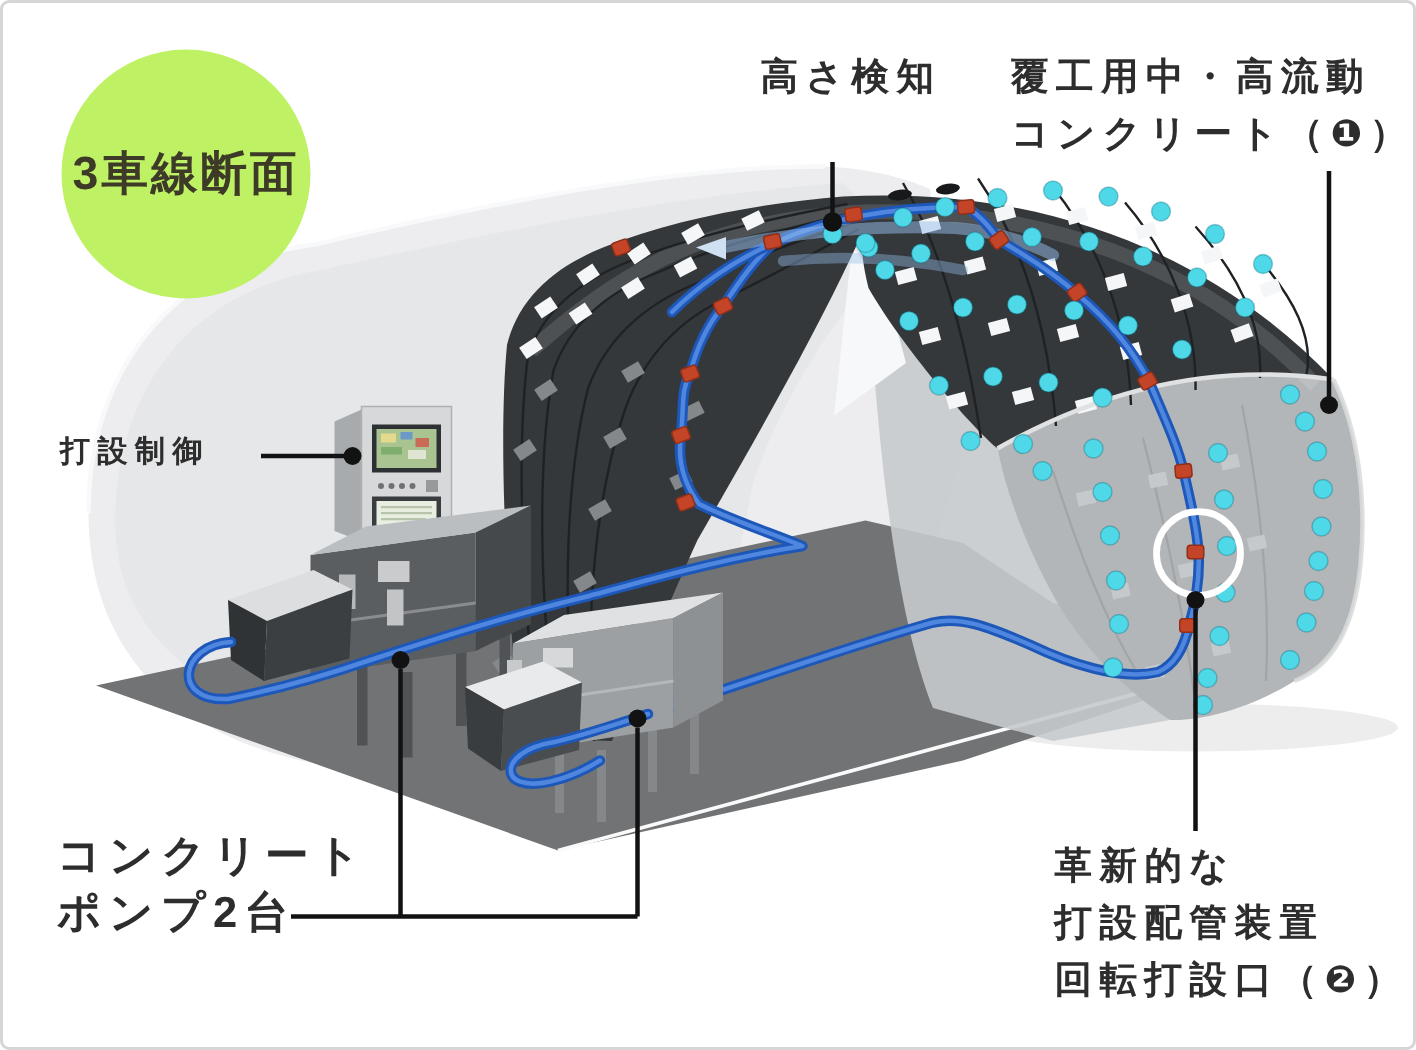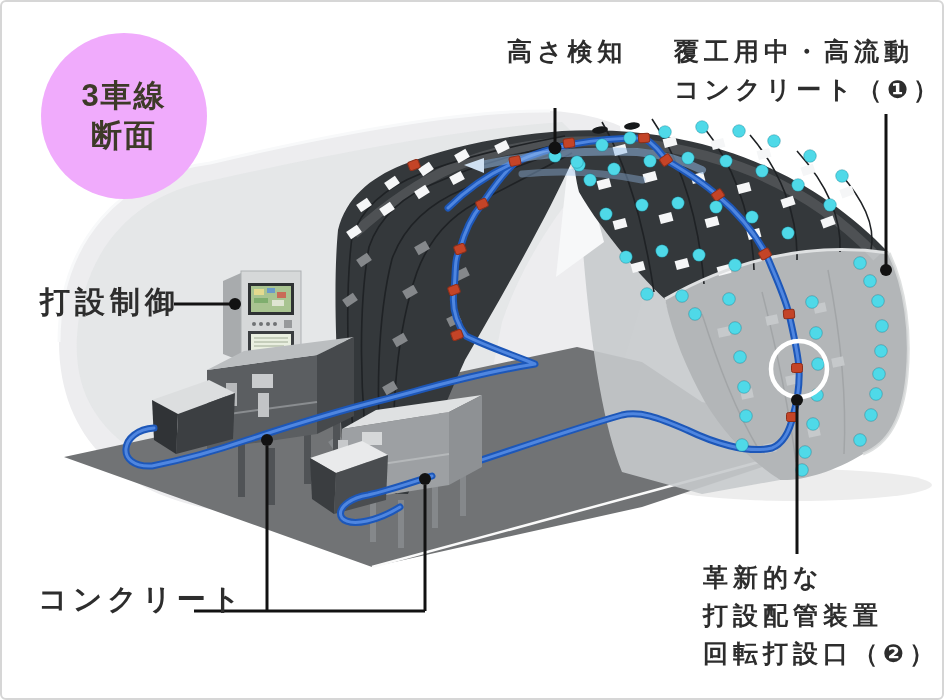--- a/index.html
+++ b/index.html
@@ -4,29 +4,29 @@
 <style>
   html,body{margin:0;padding:0;background:#ffffff;}
   .stage{
     position:relative;width:944px;height:700px;box-sizing:border-box;
     background:#ffffff;border:2px solid #d6d6d6;border-radius:6px;overflow:hidden;
     font-family:"Liberation Sans","DejaVu Sans",sans-serif;
   }
   .stage svg{position:absolute;left:0;top:0;}
   .badge{
     position:absolute;left:39px;top:31px;width:166px;height:166px;border-radius:50%;
-    background:#f0abfc;display:flex;flex-direction:column;align-items:center;justify-content:center;
+    background:#bef264;display:flex;flex-direction:row;align-items:center;justify-content:center;
     color:#3d3a28;font-weight:700;font-size:31px;letter-spacing:2px;line-height:40px;text-align:center;
   }
   .lbl{
     position:absolute;color:#2d2d2d;font-weight:600;font-size:25px;letter-spacing:5px;
     line-height:38px;white-space:nowrap;
   }
   .lbl span{display:block;}
-  .lbl-control{font-size:30px;line-height:43px;letter-spacing:5px;}
+  .lbl-control{font-size:20px;line-height:43px;letter-spacing:5px;}
 </style>
 </head>
 <body>
 
 <div class="stage">
 
 <svg width="944" height="700" viewBox="0 0 944 700">
 
   <ellipse cx="795" cy="483" rx="135" ry="16" fill="rgba(0,0,0,0.07)"></ellipse>
 
@@ -317,22 +317,23 @@
 
   <div class="lbl" style="left:672px;top:30px;">
     <span>覆工用中・高流動</span>
     <span>コンクリート（❶）</span>
   </div>
 
   <div class="lbl lbl-control" style="left:38px;top:278px;">
     <span>打設制御</span>
   </div>
 
-  <div class="lbl" style="left:36px;top:578px;font-size:29px;">
+  <div class="lbl" style="left:36px;top:550px;font-size:29px;">
     <span>コンクリート</span>
+    <span>ポンプ2台</span>
   </div>
 
   <div class="lbl" style="left:701px;top:556px;">
     <span>革新的な</span>
     <span>打設配管装置</span>
     <span>回転打設口（❷）</span>
   </div>
 
 </div>
 

